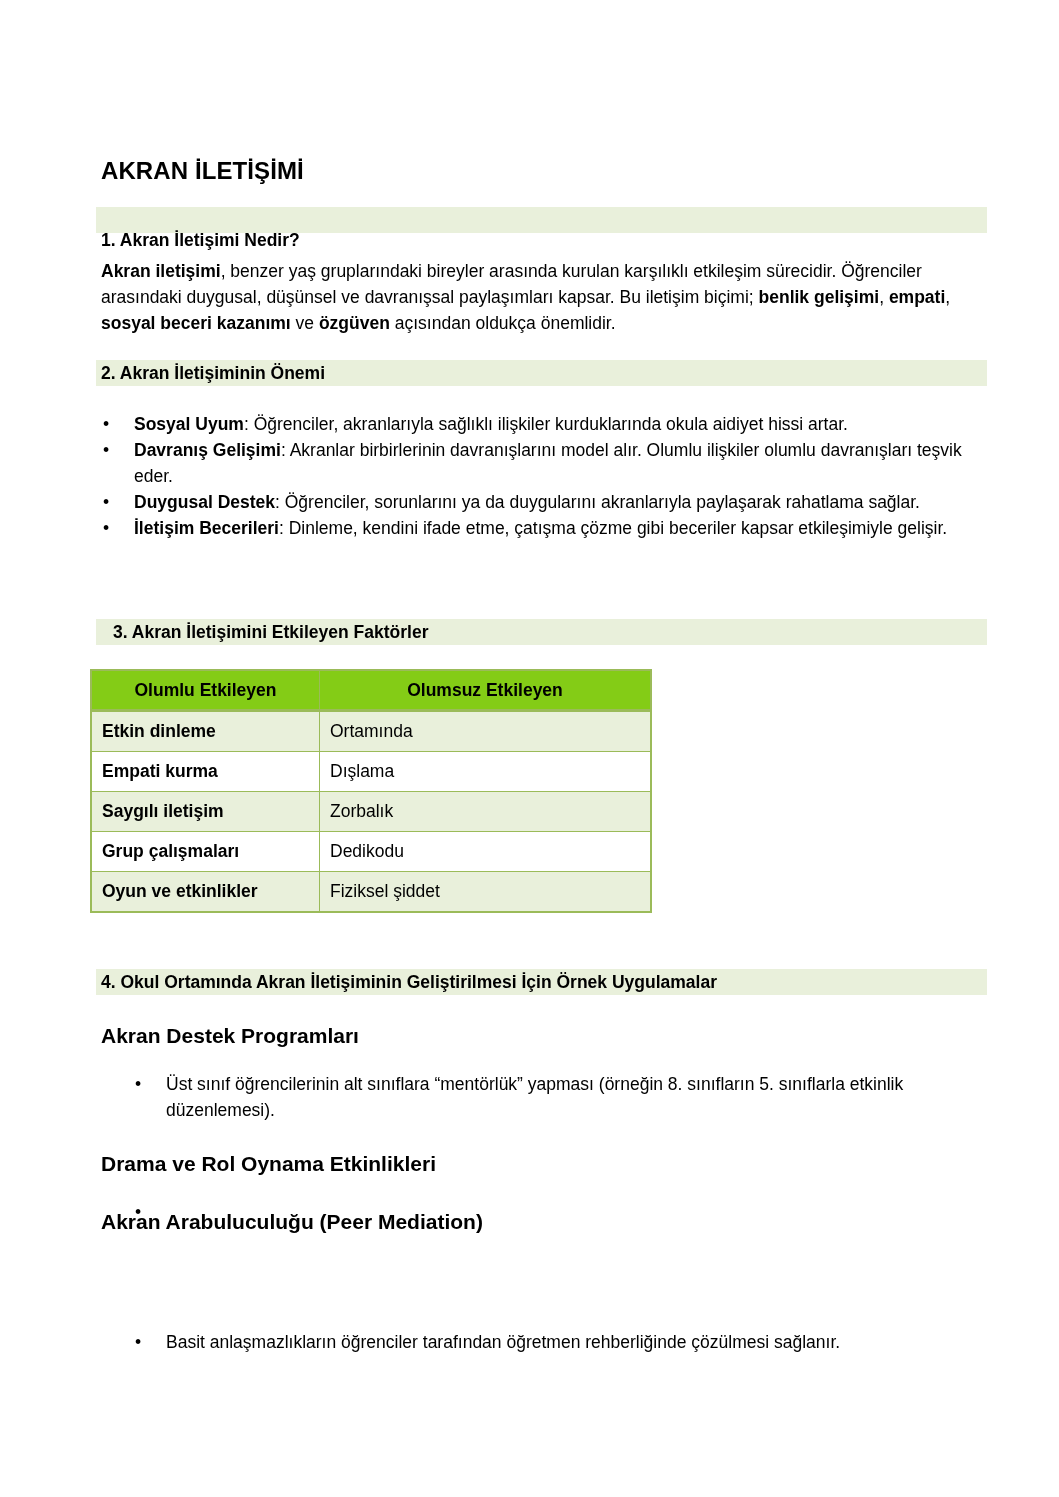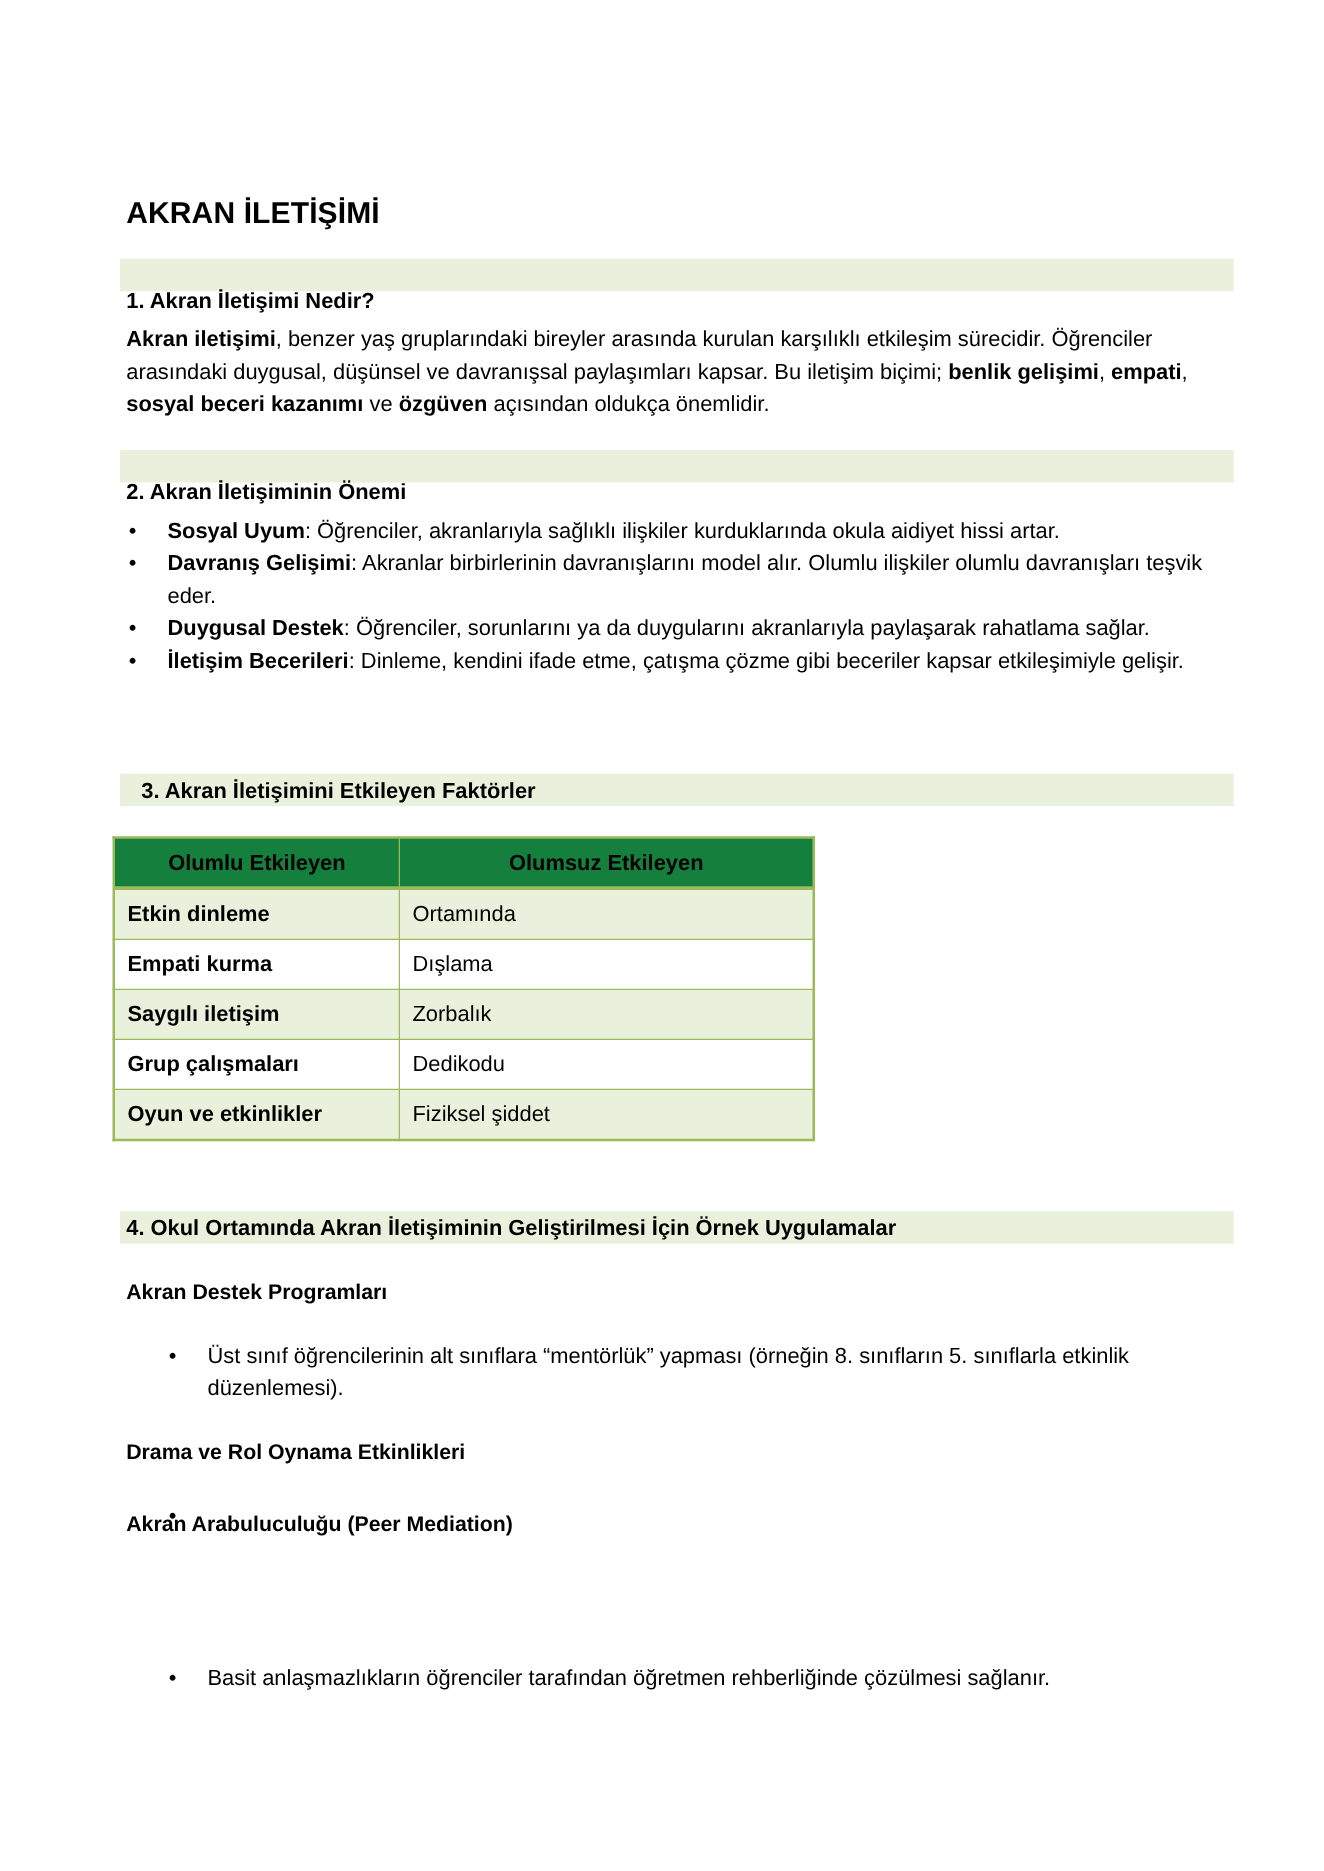--- a/index.html
+++ b/index.html
@@ -8,46 +8,46 @@
   .page { position:absolute; left:0; top:0; width:1059px; height:1497px; }
   .abs { position:absolute; }
   .title { left:101px; top:157px; font-weight:bold; font-size:24px; letter-spacing:0.1px; }
   .hbar { left:96px; width:891px; height:26px; background:#e9f0db; }
   .htext { left:101px; font-weight:bold; font-size:17.5px; line-height:26px; }
   .para { left:101px; width:880px; line-height:26px; }
   .b { font-weight:bold; }
   ul.blist { position:absolute; margin:0; padding:0; list-style:none; }
   ul.blist li { position:relative; line-height:26px; }
   ul.blist li .dot { position:absolute; left:-31px; top:0; }
-  .subh { left:101px; font-weight:bold; font-size:17px; }
+  .subh { left:101px; font-weight:bold; font-size:21px; }
   table.ft { position:absolute; left:90px; top:669px; width:562px; border-collapse:collapse;
              border:2px solid #9bbb59; font-size:17.5px; }
   table.ft th { font-weight:bold; text-align:center; height:38px; border:1px solid #9bbb59;
-                border-bottom:3px solid #9bbb59; background:#15803d; padding:0; }
+                border-bottom:3px solid #9bbb59; background:#84cc16; padding:0; }
   table.ft td { height:39px; border:1px solid #9bbb59; padding:0 0 0 10px; vertical-align:middle; }
   table.ft td.c1 { font-weight:bold; width:217px; }
   table.ft tr.odd td { background:#e9f0db; }
   table.ft tr.even td { background:#ffffff; }
 </style>
 </head>
 <body>
 
 <div class="page">
 
   <div class="abs title">AKRAN İLETİŞİMİ</div>
 
   <div class="abs hbar" style="top:207px;"></div>
   <div class="abs htext" style="top:207px;margin-top:20px;">1. Akran İletişimi Nedir?</div>
 
   <div class="abs para" style="top:258px;">
     <span class="b">Akran iletişimi</span><span>, benzer yaş gruplarındaki bireyler arasında kurulan karşılıklı etkileşim sürecidir. Öğrenciler arasındaki duygusal, düşünsel ve davranışsal paylaşımları kapsar. Bu iletişim biçimi; </span><span class="b">benlik gelişimi</span><span>, </span><span class="b">empati</span><span>, </span><span class="b">sosyal beceri kazanımı</span><span> ve </span><span class="b">özgüven</span><span> açısından oldukça önemlidir.</span>
   </div>
 
   <div class="abs hbar" style="top:360px;"></div>
-  <div class="abs htext" style="top:360px;margin-top:20px;">2. Akran İletişiminin Önemi</div>
+  <div class="abs htext" style="top:360px;">2. Akran İletişiminin Önemi</div>
 
   <ul class="blist" style="left:134px; top:411px; width:850px;">
     <li>
       <span class="dot">•</span>
       <span class="b">Sosyal Uyum</span><span>: Öğrenciler, akranlarıyla sağlıklı ilişkiler kurduklarında okula aidiyet hissi artar.</span>
     </li>
     <li>
       <span class="dot">•</span>
       <span class="b">Davranış Gelişimi</span><span>: Akranlar birbirlerinin davranışlarını model alır. Olumlu ilişkiler olumlu davranışları teşvik eder.</span>
     </li>

